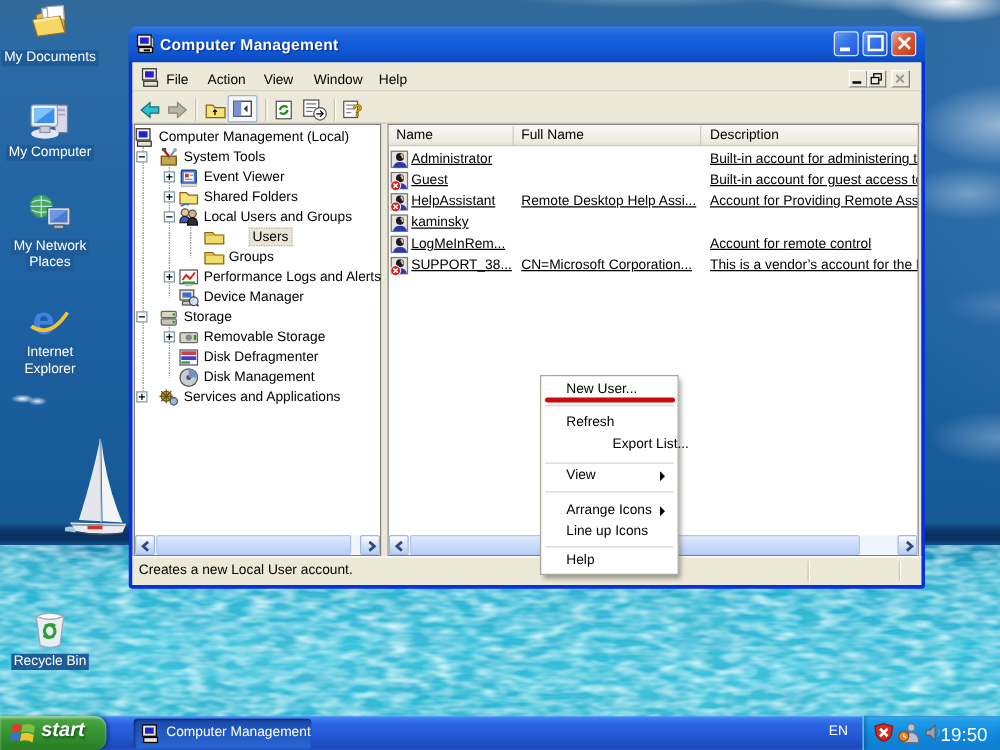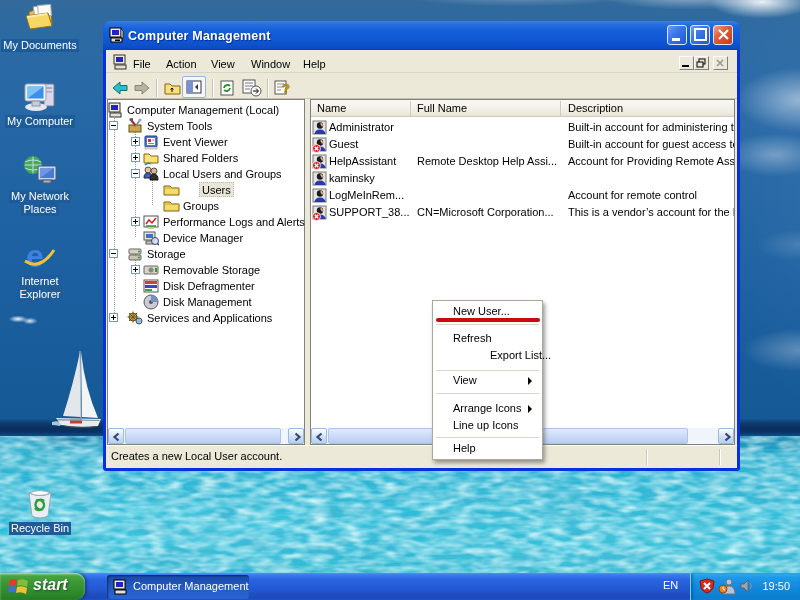--- a/index.html
+++ b/index.html
@@ -46,21 +46,21 @@
 
 #toolbar{left:0;top:50px;width:631px;height:25px;background:#ece9d8;border-bottom:1px solid #c6c3b2;}
 .tsep{position:absolute;top:5px;width:2px;height:18px;border-left:1px solid #c6c3b2;border-right:1px solid #fff;}
 
 #tree{left:1px;top:75px;width:198px;height:346px;background:#fff;border:1px solid #808080;font-size:11px;}
 #list{left:204px;top:75px;width:425px;height:346px;background:#fff;border:1px solid #808080;font-size:11px;}
 .hdr{position:absolute;left:0;top:0;height:17px;background:linear-gradient(180deg,#f9f8f3 0%,#eeece0 80%,#e4e1d2 100%);border-bottom:1px solid #cfccbd;color:#000;}
 .hdr span{position:absolute;top:2px;}
 .hcol{position:absolute;top:1px;width:1px;height:15px;background:#cfccbd;}
 .trow{position:absolute;height:16px;line-height:16px;white-space:nowrap;color:#000;}
-.lrow{position:absolute;height:17px;line-height:17px;white-space:nowrap;color:#000;}
+.lrow{position:absolute;height:17px;line-height:17px;white-space:nowrap;color:#000;text-decoration:underline;}
 .exp{position:absolute;width:9px;height:9px;border:1px solid #7a9ab0;background:#fff;}
 .exp i{position:absolute;left:1px;top:3px;width:5px;height:1px;background:#000;}
 .exp.plus b{position:absolute;left:3px;top:1px;width:1px;height:5px;background:#000;}
 .vline{position:absolute;width:1px;background-image:repeating-linear-gradient(180deg,#9a9a9a 0 1px,transparent 1px 2px);}
 
 .hscroll{position:absolute;height:16px;background:#f0f4fb;}
 .sbtn{position:absolute;top:0;width:16px;height:16px;background:linear-gradient(180deg,#fdfefe,#d3e0f5 55%,#bacef0);border:1px solid #9cb8e4;border-radius:2px;}
 .sbtn svg{position:absolute;left:3px;top:3px;}
 .sthumb{position:absolute;top:0;height:16px;background:linear-gradient(180deg,#e0eafd,#c8d8f8 60%,#b8ccf4);border:1px solid #aec4ec;border-radius:2px;}
 
@@ -77,21 +77,21 @@
 #startbtn{position:absolute;left:0;top:0;width:85px;height:27px;border-radius:0 9px 9px 0;
 background:linear-gradient(180deg,#6cbf65 0%,#48a33f 12%,#389434 45%,#2e8629 80%,#267a22 100%);
 box-shadow:inset 0 1px 2px rgba(255,255,255,.5), 2px 0 3px rgba(0,20,60,.4);}
 #startbtn span{position:absolute;left:33px;top:3px;font-size:16px;font-weight:bold;font-style:italic;color:#fff;text-shadow:1px 1px 2px #14531a;}
 #taskbtn{position:absolute;left:107px;top:2px;width:142px;height:24px;border-radius:3px;
 background:linear-gradient(180deg,#1a48a8 0%,#2057bE 40%,#2b66d4 100%);box-shadow:inset 1px 1px 2px rgba(0,10,40,.55);color:#fff;font-size:11px;}
 #entext{position:absolute;left:663px;top:6px;width:30px;font-size:11px;color:#fff;}
 #tray{position:absolute;left:690px;top:0;width:110px;height:27px;
 background:linear-gradient(180deg,#3ab4f2 0%,#1f9ae8 15%,#1188dd 55%,#0d7ed2 90%,#1090e2 100%);
 border-left:1px solid #6cd2f8;box-shadow:inset 2px 0 3px rgba(0,40,90,.35);}
-#clock{position:absolute;right:10px;top:7px;font-size:11px;color:#fff;}
+#clock{position:absolute;right:10px;top:7px;font-size:15px;color:#fff;}
 </style></head>
 <body>
 <div id="desk">
   <div class="abs" id="sky"></div>
   <div class="abs" id="horizon"></div>
   <div class="abs" id="sea"></div>
   <svg class="abs" id="seanoise" width="800" height="165">
     <filter id="wnA" x="0" y="0" width="100%" height="100%">
       <feTurbulence type="fractalNoise" baseFrequency="0.02 0.06" numOctaves="3" seed="11" result="n"></feTurbulence>
       <feColorMatrix in="n" type="matrix" values="0 0 0 0 0.05  0 0 0 0 0.48  0 0 0 0 0.66  1.6 0.9 0 0 -0.6"></feColorMatrix>

